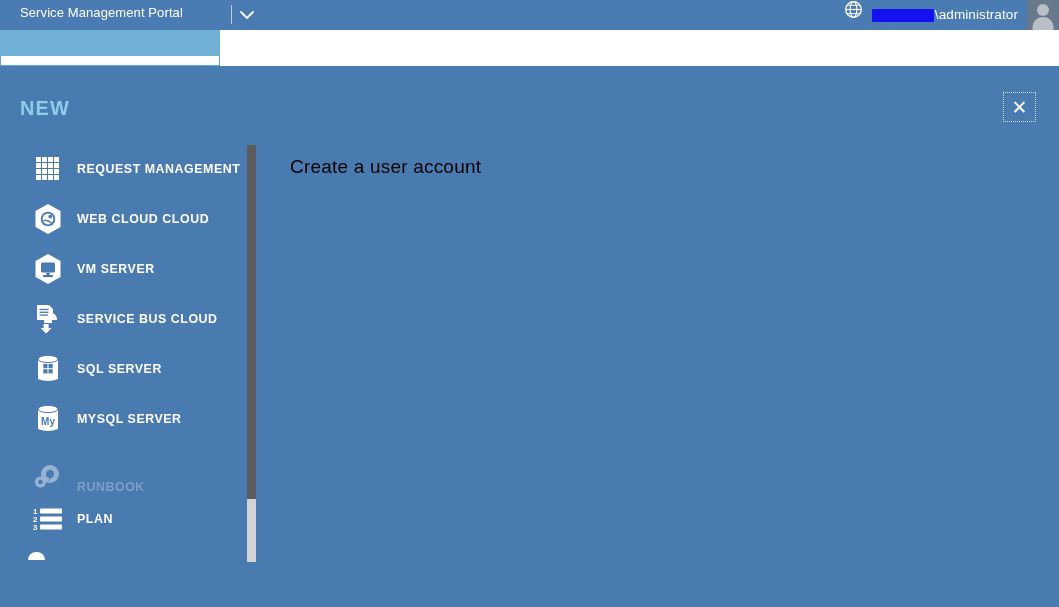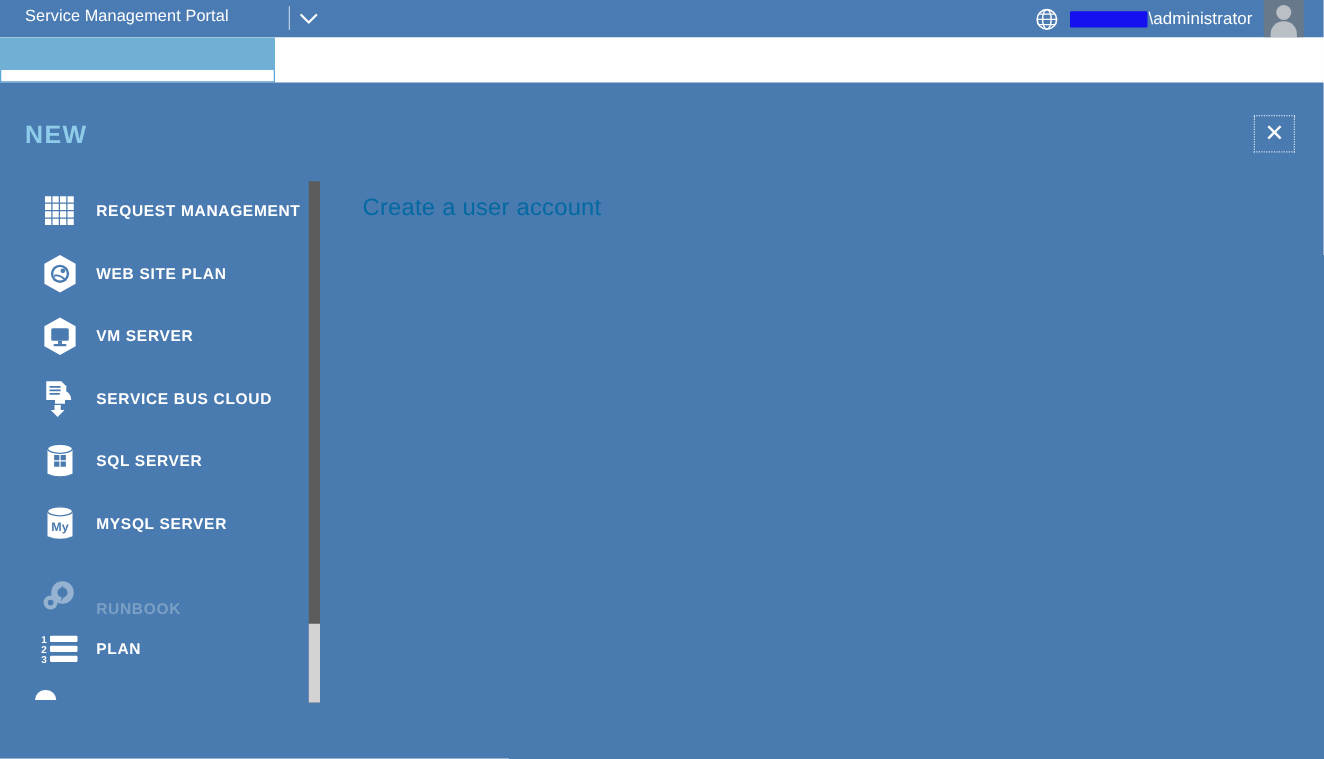--- a/index.html
+++ b/index.html
@@ -23,22 +23,22 @@
   }
   .topbar-divider {
     position: absolute; left: 231px; top: 5px; width: 1px; height: 19px;
     background: #b9cde2;
   }
   .topbar-chevron {
     position: absolute; left: 236px; top: 4px; width: 22px; height: 22px;
     cursor: pointer;
   }
   .topbar-right {
-    position: absolute; right: 16px; top: 0; height: 30px;
-    display: flex; align-items: center;
+    position: absolute; right: 0; top: 0; height: 30px;
+    display: flex; align-items: flex-start;
   }
   .globe-icon { width: 19px; height: 19px; margin-right: 9px; }
   .redaction {
     display: inline-block; width: 62px; height: 13px;
     background: #1410f0; vertical-align: middle;
     margin-right: 1px; border-radius: 1px;
   }
   .account-text {
     font-size: 13.5px; color: #ffffff; white-space: nowrap;
     letter-spacing: .1px; line-height: 30px;
@@ -119,21 +119,21 @@
     background: #5c5c5c;
   }
   .scroll-thumb {
     position: absolute; left: 0; bottom: 0; width: 9px; height: 63px;
     background: #d3d3d3; cursor: pointer;
   }
 
   
   .content-title {
     position: absolute; left: 290px; top: 156px;
-    font-size: 19px; color: #0369a1; letter-spacing: .2px;
+    font-size: 19px; color: #000000; letter-spacing: .2px;
   }
 
   .partial-icon {
     position: absolute; left: 28px; top: 552px; width: 17px; height: 8px;
     background: #ffffff; border-radius: 9px 9px 0 0;
   }
 </style>
 </head>
 <body>
 
@@ -213,21 +213,21 @@
     <div class="side-item" style="top:114px">
       <span class="side-icon">
         <svg width="34" height="34" viewBox="0 0 34 34">
           <polygon points="17,2 29.5,9 29.5,25 17,32 4.5,25 4.5,9" fill="#ffffff"></polygon>
           <circle cx="17" cy="17" r="7.3" fill="#4a7bb0"></circle>
           <circle cx="17" cy="17" r="5.4" fill="#ffffff"></circle>
           <circle cx="19.3" cy="14.6" r="1.9" fill="#4a7bb0"></circle>
           <path d="M12.3 18.6 q4 -1.2 8.3 2.6" stroke="#4a7bb0" stroke-width="1.5" fill="none"></path>
         </svg>
       </span>
-      <span class="side-label">WEB SITE PLAN</span>
+      <span class="side-label">WEB CLOUD CLOUD</span>
     </div>
 
     <div class="side-item" style="top:164px">
       <span class="side-icon">
         <svg width="34" height="34" viewBox="0 0 34 34">
           <polygon points="17,2 29.5,9 29.5,25 17,32 4.5,25 4.5,9" fill="#ffffff"></polygon>
           <rect x="10" y="10.5" width="14" height="10" rx="1.2" fill="#4a7bb0"></rect>
           <rect x="15.4" y="20.5" width="3.2" height="2.6" fill="#4a7bb0"></rect>
           <rect x="11.8" y="23.1" width="10.4" height="1.9" rx=".9" fill="#4a7bb0"></rect>
         </svg>

